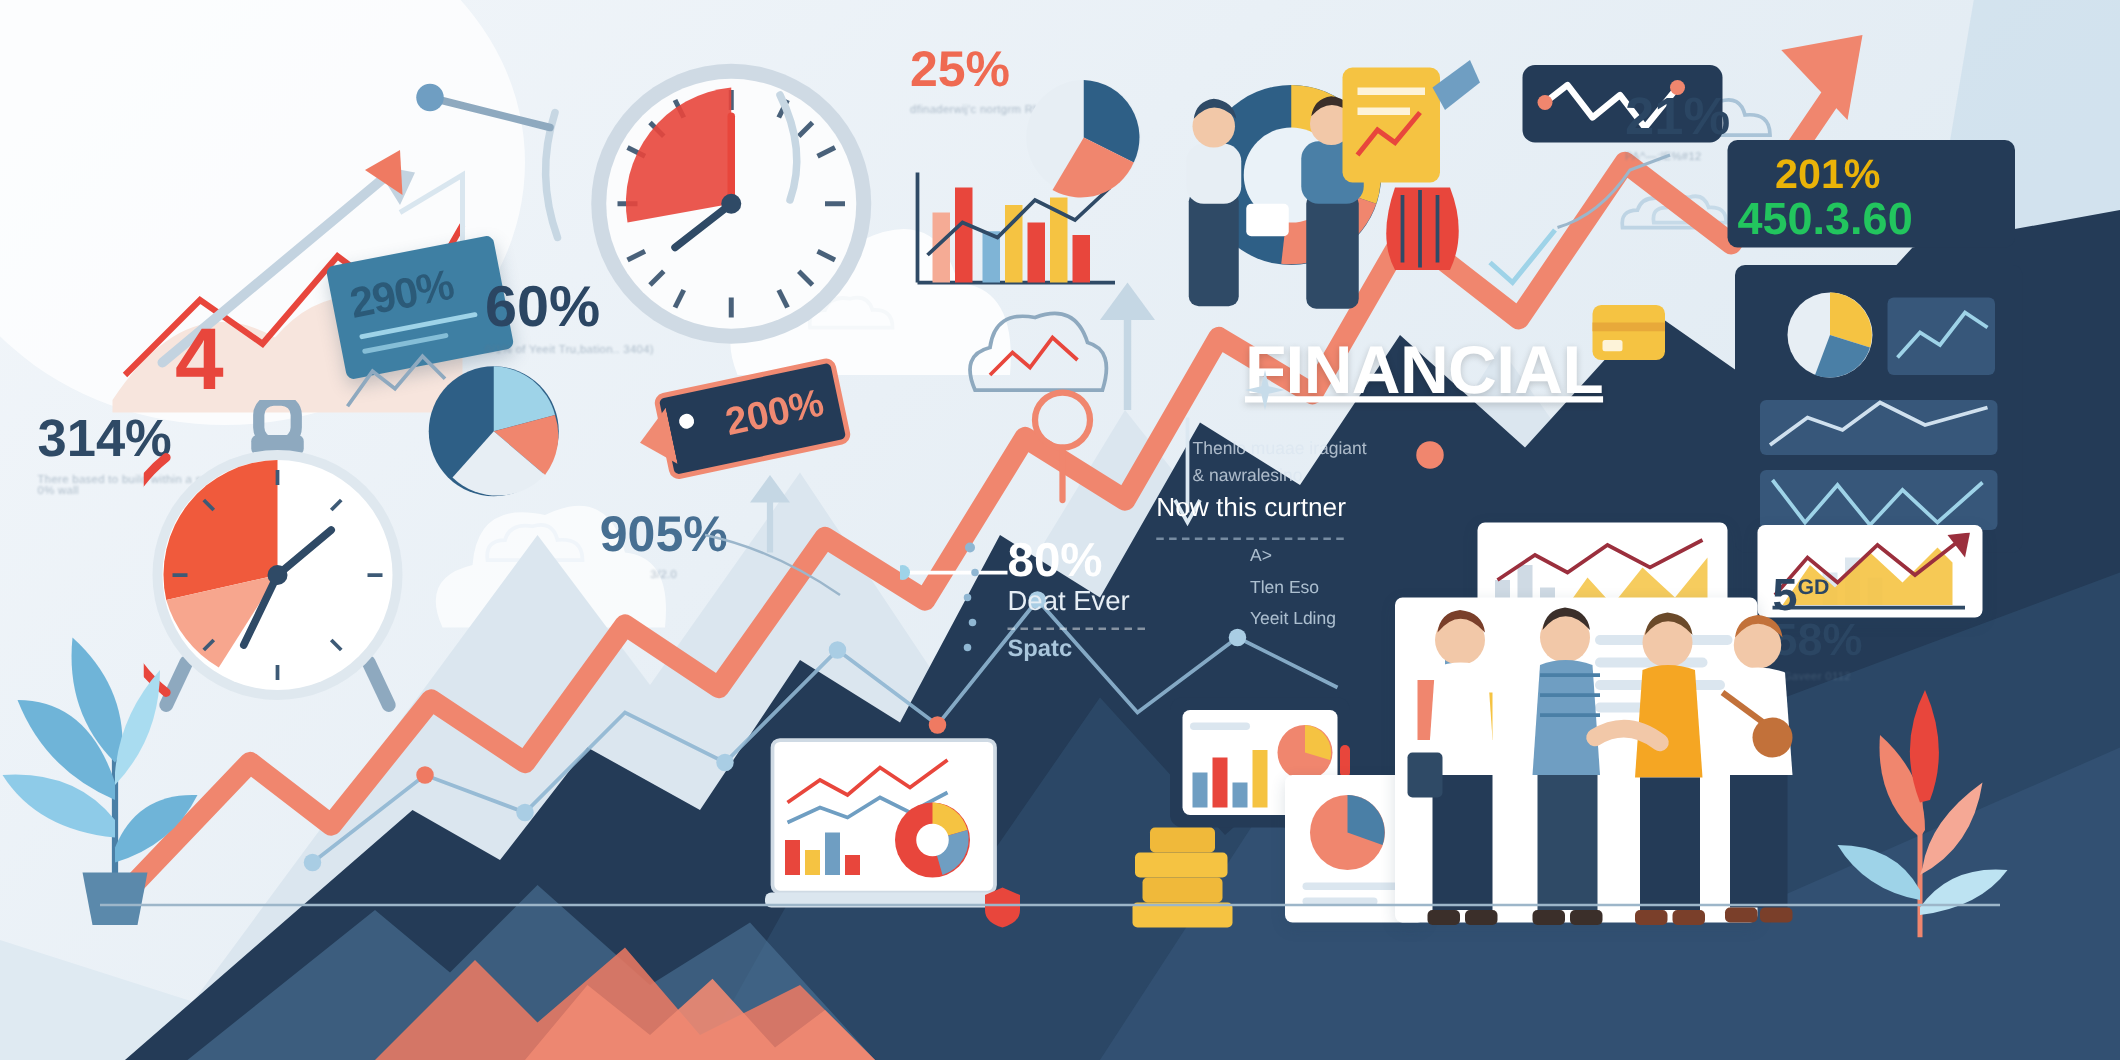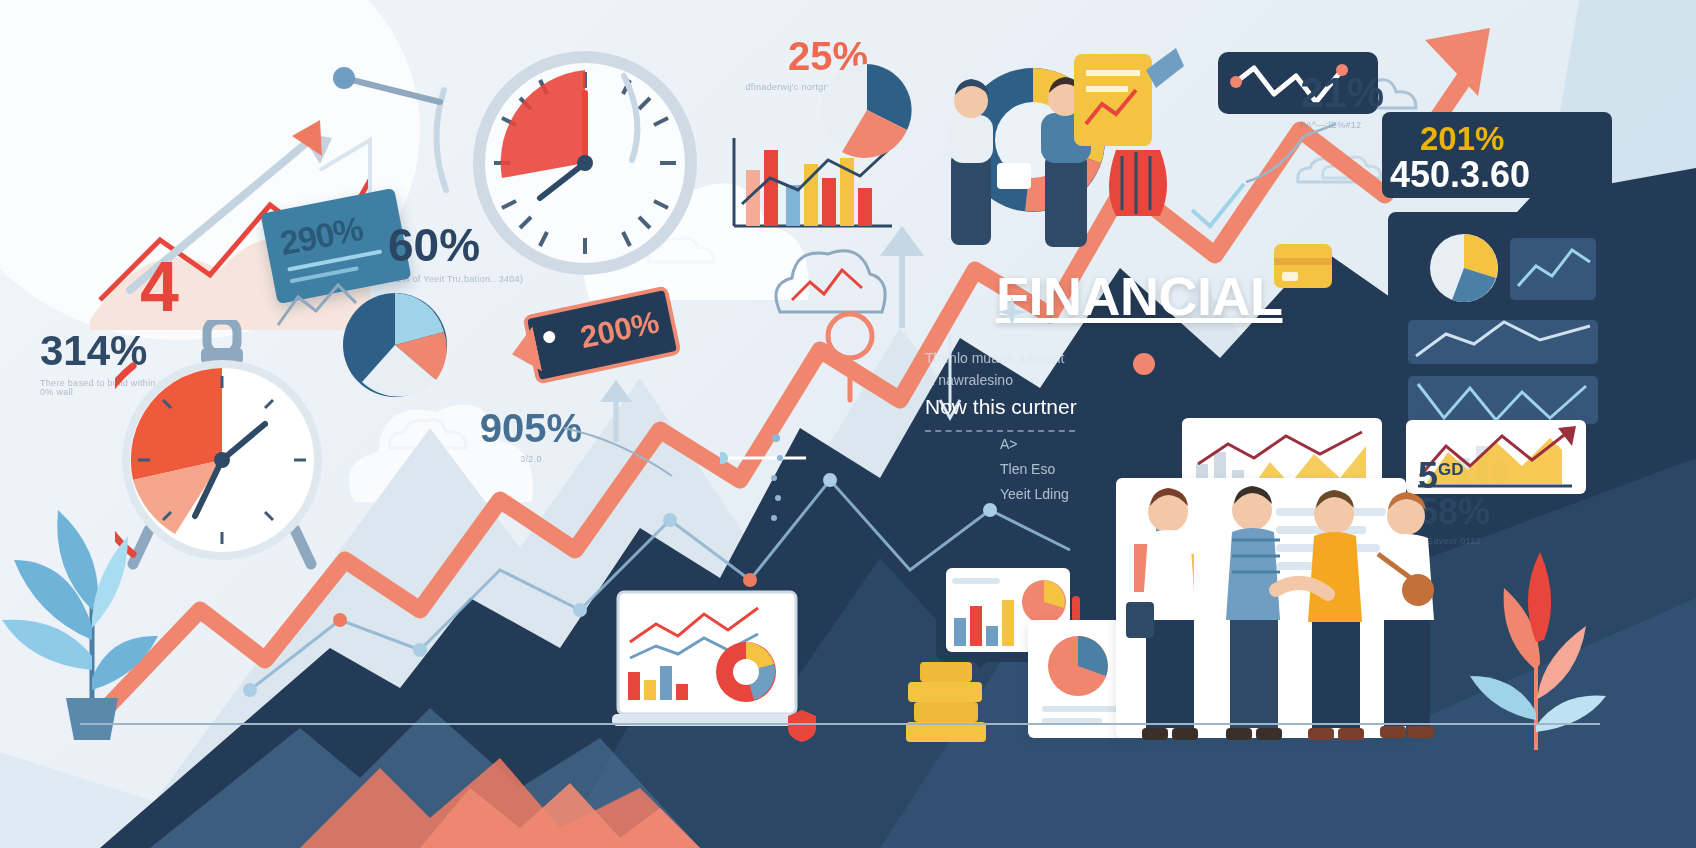--- a/index.html
+++ b/index.html
@@ -22,35 +22,35 @@
   
   .headline{right:180px;top:268px;width:520px;text-align:left;color:#ffffff;
             font-weight:bold;font-size:54px;line-height:1.06;letter-spacing:-.5px;
             text-shadow:0 2px 6px rgba(0,0,0,.18);text-decoration:underline;}
   .headline div{white-space:nowrap;}
   
   .stat{font-weight:bold;line-height:1;}
   .stat .cap{display:block;font-weight:normal;margin-top:7px;letter-spacing:.3px;}
   .blurcap{opacity:.45;filter:blur(.7px);font-size:9px;color:#5e7890;}
   
-  .s314{left:40px;top:330px;font-size:42px;color:#2f4a66;}
+  .s314{left:30px;top:330px;font-size:42px;color:#2f4a66;}
   .s314 .cap{width:170px;}
   
   .s4{left:140px;top:252px;font-size:70px;color:#e8463c;font-weight:bold;}
   
   .card290{left:268px;top:200px;width:136px;height:92px;background:#3e7fa3;
            border-radius:6px;transform:rotate(-11deg);box-shadow:0 6px 14px rgba(40,70,95,.25);}
   .card290 .num{position:absolute;left:14px;top:14px;font-size:34px;font-weight:bold;
                 color:#2b5a78;letter-spacing:-1px;}
   .card290 .ln{position:absolute;left:16px;height:4px;background:#9ed3e8;border-radius:3px;}
   
   .s60{left:388px;top:222px;font-size:46px;color:#2b4663;}
   .s60 .cap{width:150px;}
   
-  .s25{left:728px;top:36px;font-size:40px;color:#ef6a52;text-align:right;}
+  .s25{left:728px;top:36px;font-size:40px;color:#ef6a52;}
   .s25 .cap{width:140px;}
   
   .tag200{left:528px;top:300px;width:140px;height:62px;background:#243b57;
           border:4px solid #f08a72;border-radius:8px;transform:rotate(-12deg);}
   .tag200 .num{position:absolute;right:12px;top:12px;font-size:31px;font-weight:bold;color:#f08a72;}
   .tag200 .hole{position:absolute;left:12px;top:16px;width:12px;height:12px;border-radius:50%;background:#fff;}
   .tag200 .notch{position:absolute;left:-22px;top:8px;width:26px;height:46px;background:#f08a72;
                  clip-path:polygon(100% 0,100% 100%,0 50%);}
   
   .s905{left:466px;top:408px;font-size:40px;color:#476f92;text-align:center;}
@@ -61,28 +61,28 @@
   .s80 .dash{width:110px;border-top:2px dashed rgba(255,255,255,.45);margin:10px 0 6px;}
   .s80 .spatc{font-size:19px;font-weight:bold;color:#a9c6dc;filter:blur(.6px);}
   
   .s21{left:1300px;top:72px;font-size:42px;color:#2b4663;}
   .s21 .cap{width:140px;}
   
   .tickbox{left:1218px;top:52px;width:160px;height:62px;background:#243b57;border-radius:10px;}
   
   .box201{left:1382px;top:112px;width:230px;height:86px;background:#243b57;border-radius:8px;}
   .box201 .n1{position:absolute;left:38px;top:8px;font-size:33px;font-weight:bold;color:#eab308;}
-  .box201 .n2{position:absolute;left:8px;top:42px;font-size:36px;font-weight:bold;color:#ffffff;}
+  .box201 .n2{position:absolute;left:8px;top:42px;font-size:36px;font-weight:bold;color:#22c55e;}
   
   .s58{left:1418px;top:458px;font-size:36px;color:#2b4663;}
   .s58 .sup{font-size:17px;vertical-align:super;}
   .s58 .cap{width:120px;}
   
   .notes{left:925px;top:348px;color:#dbe6f0;font-size:14px;line-height:1.55;filter:blur(.35px);}
-  .notes .l{white-space:nowrap;opacity:.75;}
+  .notes .l{white-space:nowrap;opacity:.75;margin-left:29px;}
   .notes .big{color:#ffffff;font-size:21px;opacity:1;filter:none;}
   .notes .dash{width:150px;border-top:2px dashed rgba(200,220,235,.5);margin-top:6px;}
   .notes2{left:1000px;top:432px;color:#cfe0ee;font-size:14px;line-height:1.8;filter:blur(.4px);opacity:.8;}
   
   .wcard{background:#ffffff;border-radius:6px;box-shadow:0 4px 12px rgba(40,70,95,.16);}
   .navycard{background:#243b57;border-radius:8px;}
 </style>
 </head>
 <body>
 
@@ -415,20 +415,26 @@
     <span class="cap blurcap">3/2.0</span>
   </div>
   <svg class="abs" style="left:560px;top:420px;" width="120" height="70">
     <path d="M4 8 Q60 20 112 56" fill="none" stroke="#9bb6cb" stroke-width="2"></path>
   </svg>
   <svg class="abs" style="left:586px;top:378px;" width="60" height="70">
     <path d="M30 64 L30 12" stroke="#c5d7e4" stroke-width="5"></path>
     <path d="M14 24 L30 2 L46 24 Z" fill="#c5d7e4"></path>
   </svg>
 
+  <div class="abs stat s80">
+    <span>80%</span>
+    <div class="sub">Deat Ever</div>
+    <div class="dash"></div>
+    <div class="spatc">Spatc</div>
+  </div>
   <svg class="abs" style="left:720px;top:442px;" width="110" height="30">
     <line x1="0" y1="16" x2="86" y2="16" stroke="#ffffff" stroke-width="3"></line>
     <circle cx="2" cy="16" r="6" fill="#9ed3e8"></circle>
   </svg>
 
   <div class="abs" style="left:612px;top:588px;width:190px;height:150px;">
     <svg width="190" height="150">
       <rect x="6" y="4" width="178" height="122" rx="6" fill="#ffffff" stroke="#cfdae4" stroke-width="3"></rect>
       <rect x="0" y="126" width="190" height="12" rx="5" fill="#dbe6ef"></rect>
       <polyline points="18,54 44,36 66,48 92,26 116,42 146,20" fill="none" stroke="#e8463c" stroke-width="3"></polyline>

